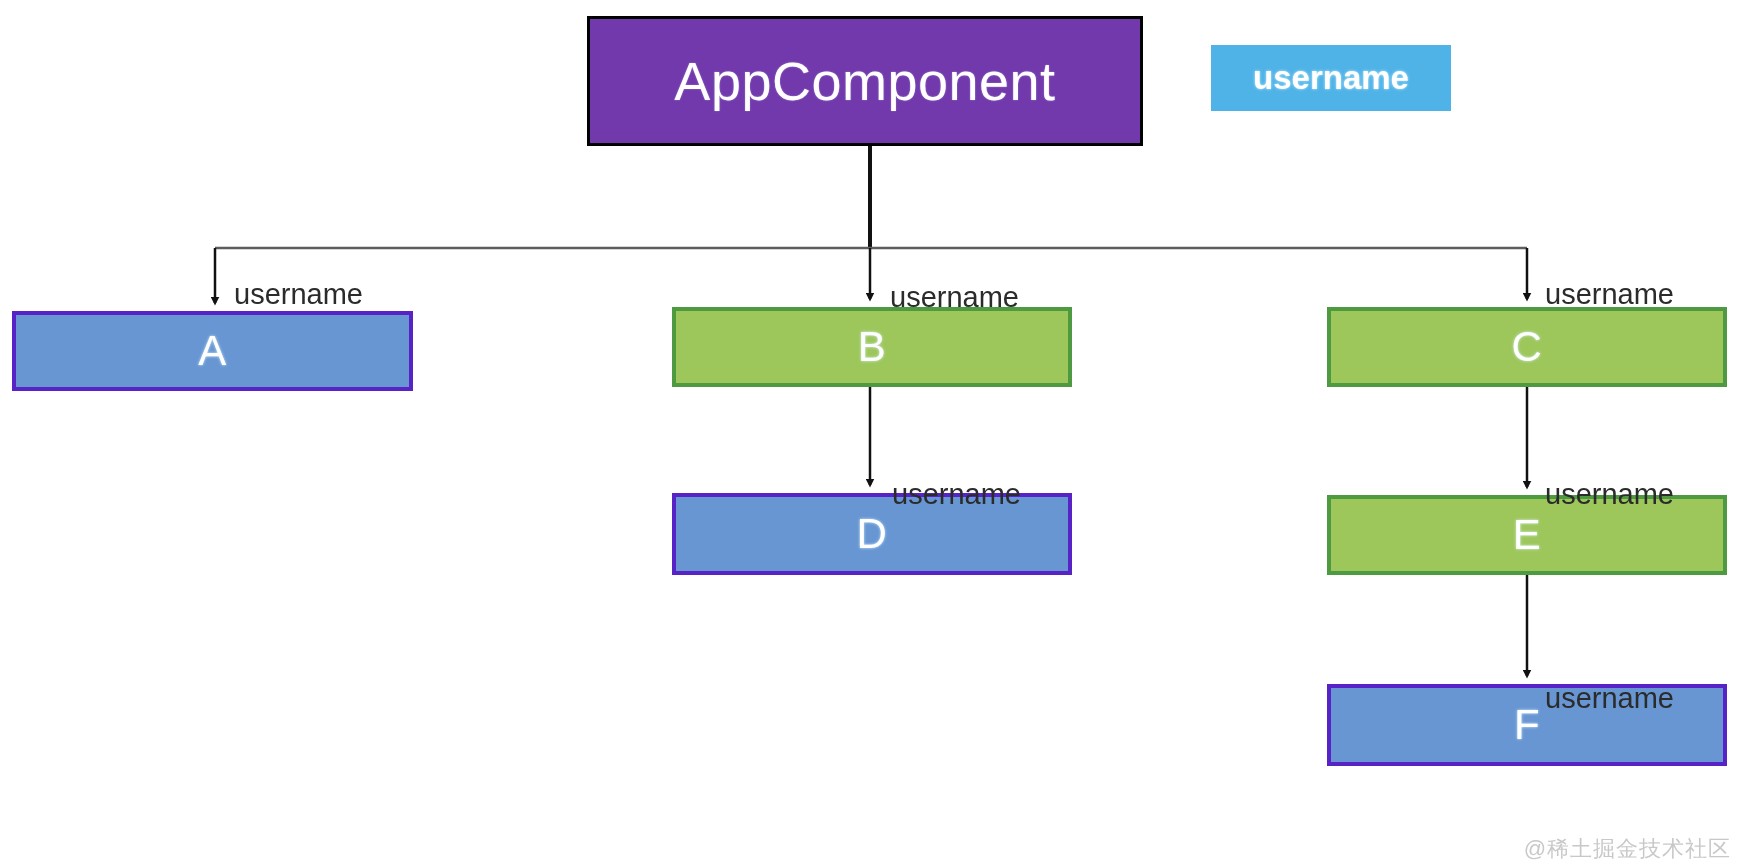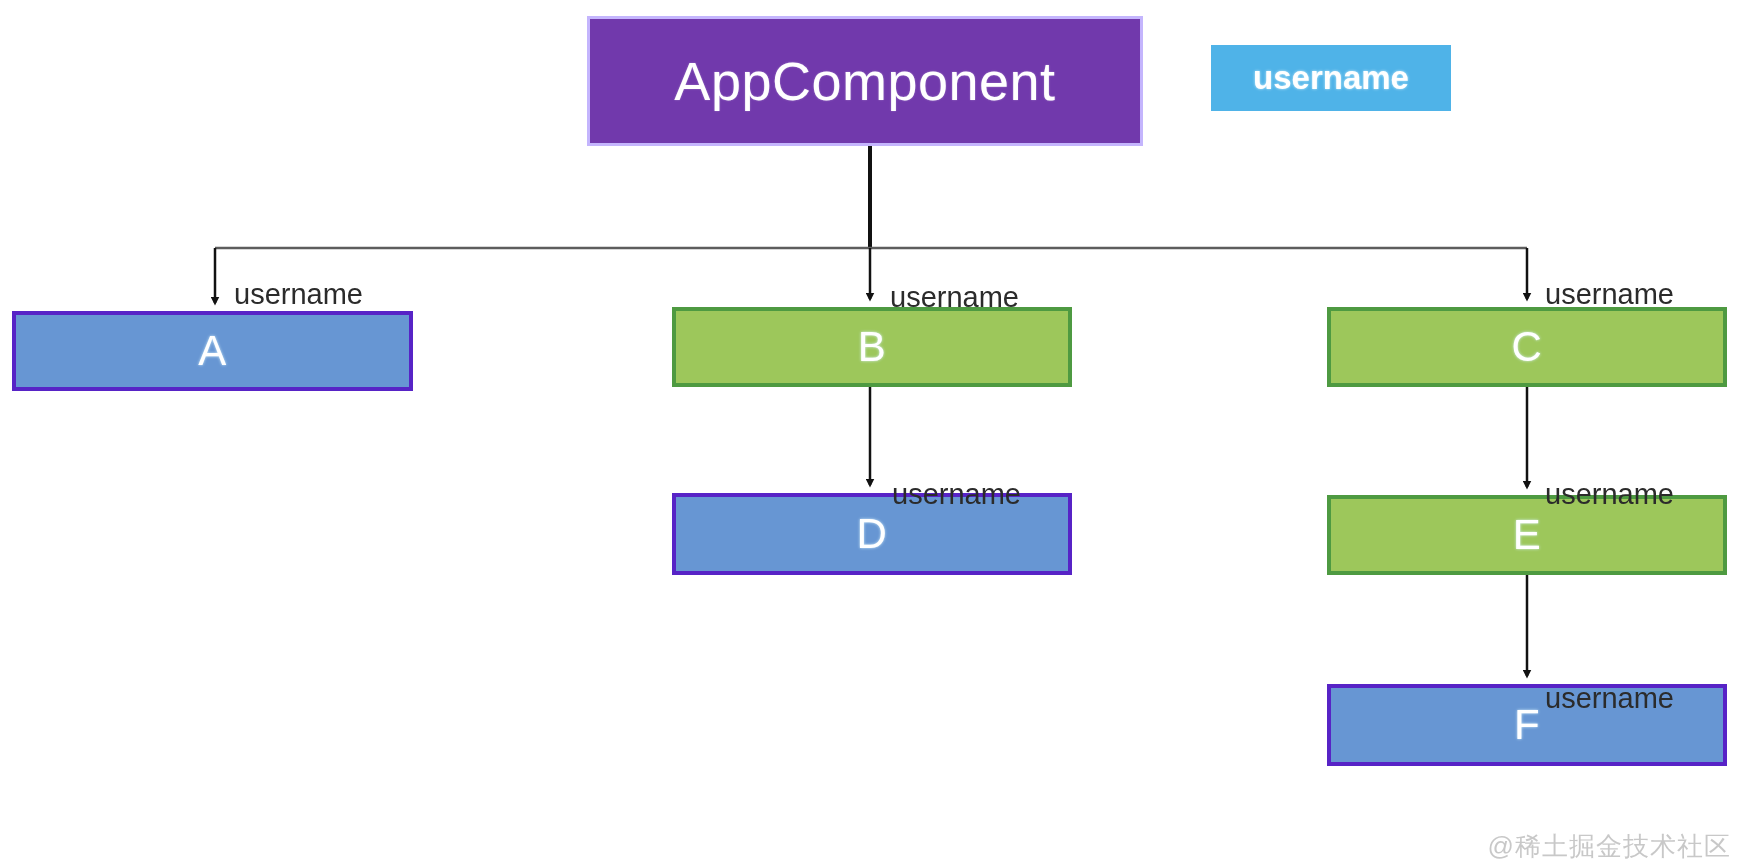--- a/index.html
+++ b/index.html
@@ -33,21 +33,21 @@
     justify-content: center;
     color: #ffffff;
     letter-spacing: 0.5px;
   }
   .node-root {
     left: 587px;
     top: 16px;
     width: 556px;
     height: 130px;
     background: #7139AC;
-    border: 3px solid #c4b5fd;
+    border: 3px solid #000000;
     font-size: 54px;
     font-weight: 400;
     text-shadow: 0 0 2px rgba(255,255,255,0.35);
   }
   .node-blue {
     background: #6796D3;
     border: 4px solid #5723C6;
   }
   .node-green {
     background: #9DC75B;
@@ -91,21 +91,21 @@
   .lbl-b { left: 890px;  top: 281px; }
   .lbl-c { left: 1545px; top: 278px; }
   .lbl-d { left: 892px;  top: 478px; }
   .lbl-e { left: 1545px; top: 478px; }
   .lbl-f { left: 1545px; top: 682px; }
 
   .watermark {
     position: absolute;
     right: 8px;
     bottom: 4px;
-    font-size: 26px;
+    font-size: 22px;
     color: rgba(110,110,110,0.38);
     letter-spacing: 1px;
   }
 </style>
 </head>
 <body>
 
 <div id="canvas">
 
   <svg class="edges" viewBox="0 0 1739 868" xmlns="http://www.w3.org/2000/svg">

